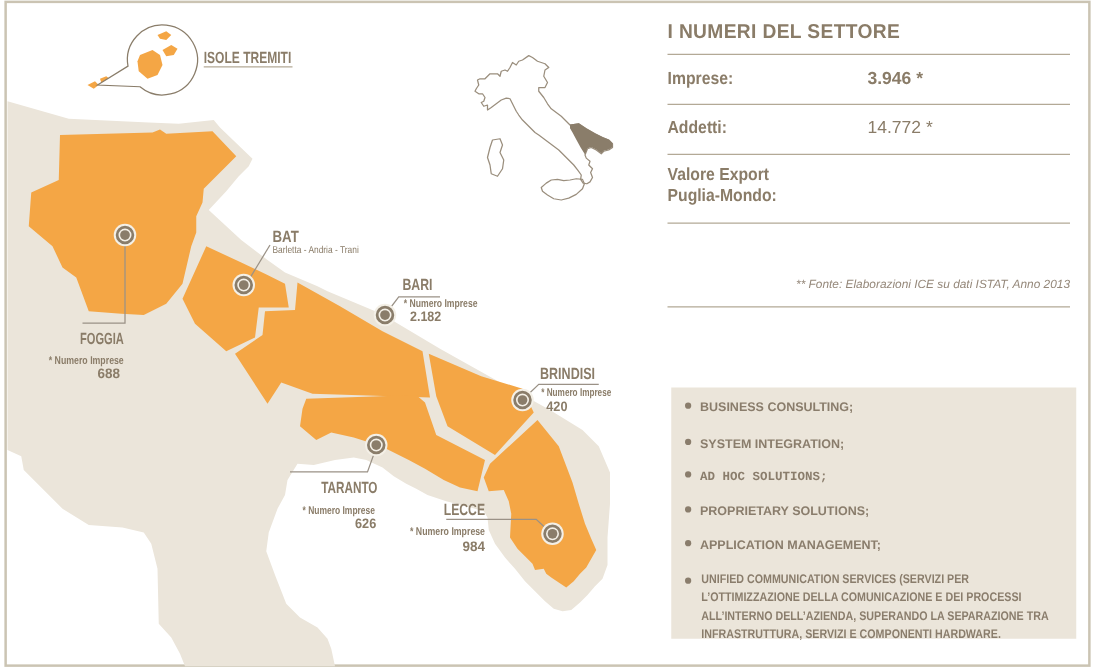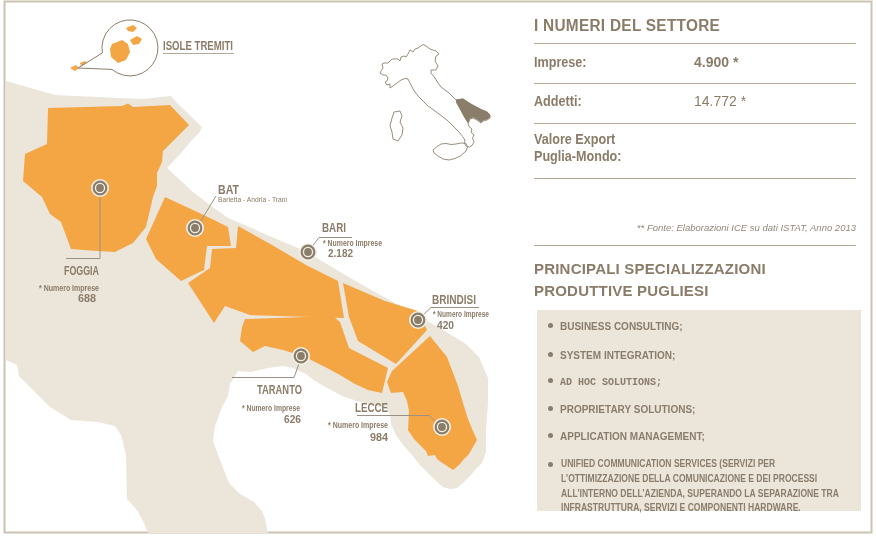--- a/index.html
+++ b/index.html
@@ -167,43 +167,40 @@
   </g>
 </svg>
 
 <div class="abs" style="left:534px;top:0;width:322px;height:462px;">
 
   <div class="brown abs" style="top:17px;font-size:16px;font-weight:bold;letter-spacing:0.3px;transform:scaleX(0.96);transform-origin:left top;">I NUMERI DEL SETTORE</div>
 
   <div class="rule" style="top:43px;"></div>
 
   <div class="brown abs" style="top:54px;left:0;font-size:14px;font-weight:bold;transform:scaleX(0.9);transform-origin:left top;">Imprese:</div>
-  <div class="brown abs" style="top:54px;left:160px;font-size:14px;font-weight:bold;">4.900 *</div>
+  <div class="brown abs" style="top:54px;left:160px;font-size:14px;font-weight:bold;">3.946 *</div>
 
   <div class="rule" style="top:83px;"></div>
 
   <div class="brown abs" style="top:93px;left:0;font-size:14px;font-weight:bold;transform:scaleX(0.9);transform-origin:left top;">Addetti:</div>
   <div class="brown abs" style="top:93px;left:160px;font-size:14px;font-weight:normal;">14.772 *</div>
 
   <div class="rule" style="top:123px;"></div>
 
   <div class="brown abs" style="top:131px;left:0;font-size:14px;font-weight:bold;line-height:17px;transform:scaleX(0.9);transform-origin:left top;">Valore Export<br>Puglia-Mondo:</div>
 
   <div class="rule" style="top:178px;"></div>
 
 
   <div class="abs" style="top:222px;right:0;color:#95887a;font-size:9.5px;font-style:italic;text-align:right;white-space:nowrap;margin-left:48px;">
     ** Fonte: Elaborazioni ICE su dati ISTAT, Anno 2013
   </div>
 
   <div class="rule" style="top:245px;"></div>
 
-  <div class="brown abs" style="top:258px;font-size:15px;font-weight:bold;letter-spacing:0.2px;line-height:22px;">
-    PRINCIPALI SPECIALIZZAZIONI<br>PRODUTTIVE PUGLIESI
-  </div>
 </div>
 
 <div class="abs" style="left:537px;top:310px;width:324px;height:201px;background:#ebe5da;color:#8a7d6c;font-size:10px;font-weight:bold;">
 
   <div class="abs" style="top:11px;left:11px;"><span style="display:inline-block;width:5px;height:5px;border-radius:50%;background:#8a7d6c;vertical-align:2px;margin-right:7px;"></span>BUSINESS CONSULTING;</div>
 
   <div class="abs" style="top:40px;left:11px;"><span style="display:inline-block;width:5px;height:5px;border-radius:50%;background:#8a7d6c;vertical-align:2px;margin-right:7px;"></span>SYSTEM INTEGRATION;</div>
 
   <div class="abs" style="top:67px;left:11px;font-family:Liberation Mono, monospace;"><span style="display:inline-block;width:5px;height:5px;border-radius:50%;background:#8a7d6c;vertical-align:2px;margin-right:7px;"></span>AD HOC SOLUTIONS;</div>
 

